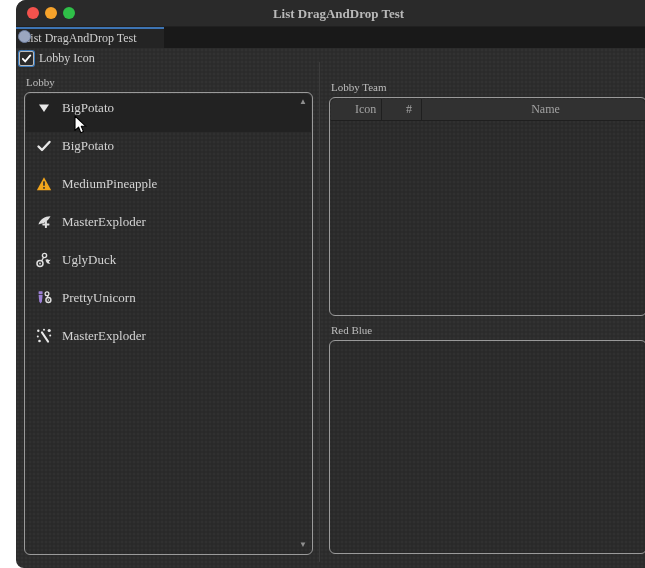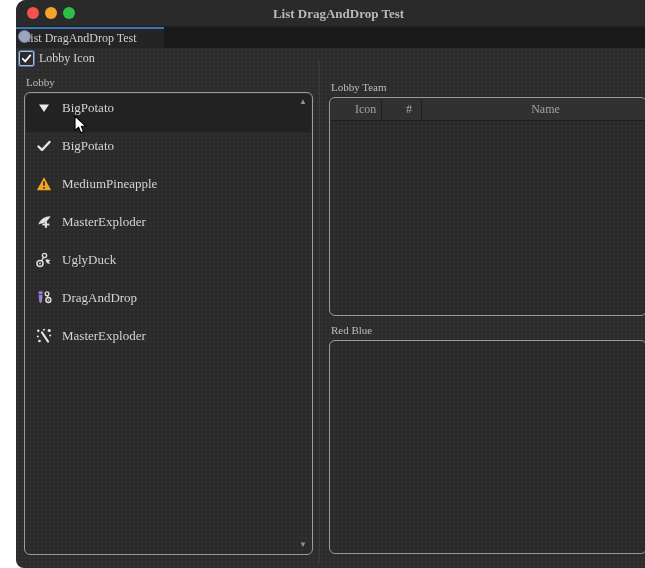--- a/index.html
+++ b/index.html
@@ -160,21 +160,21 @@
           <span class="icon">
             <svg width="16" height="16" viewBox="0 0 16 16">
               <rect x="2.6" y="1.2" width="4" height="3" rx="0.6" fill="#9b7fd4"></rect>
               <path d="M2.6 5 L6.6 5 L5.9 11.8 L4.6 13.6 L3.3 11.8 Z" fill="#9b7fd4"></path>
               <circle cx="11" cy="3.8" r="1.9" fill="none" stroke="#e0e0e0" stroke-width="1.3"></circle>
               <circle cx="12.4" cy="10" r="2.5" fill="none" stroke="#e0e0e0" stroke-width="1.4"></circle>
               <circle cx="12.4" cy="10" r="0.8" fill="#e0e0e0"></circle>
               <line x1="11.4" y1="5.7" x2="12.1" y2="7.4" stroke="#e0e0e0" stroke-width="1.2"></line>
             </svg>
           </span>
-          <span class="lbl">DragAndDrop</span>
+          <span class="lbl">PrettyUnicorn</span>
         </div>
 
         <div class="row">
           <span class="icon">
             <svg width="16" height="16" viewBox="0 0 16 16">
               <line x1="6" y1="4.5" x2="12" y2="13.5" stroke="#e8e8e8" stroke-width="2.2" stroke-linecap="round"></line>
               <circle cx="2.3" cy="2.8" r="1.2" fill="#e8e8e8"></circle>
               <circle cx="8" cy="1.8" r="1" fill="#e8e8e8"></circle>
               <circle cx="13.2" cy="2.5" r="1.6" fill="#e8e8e8"></circle>
               <circle cx="1.8" cy="8.5" r="1" fill="#e8e8e8"></circle>

